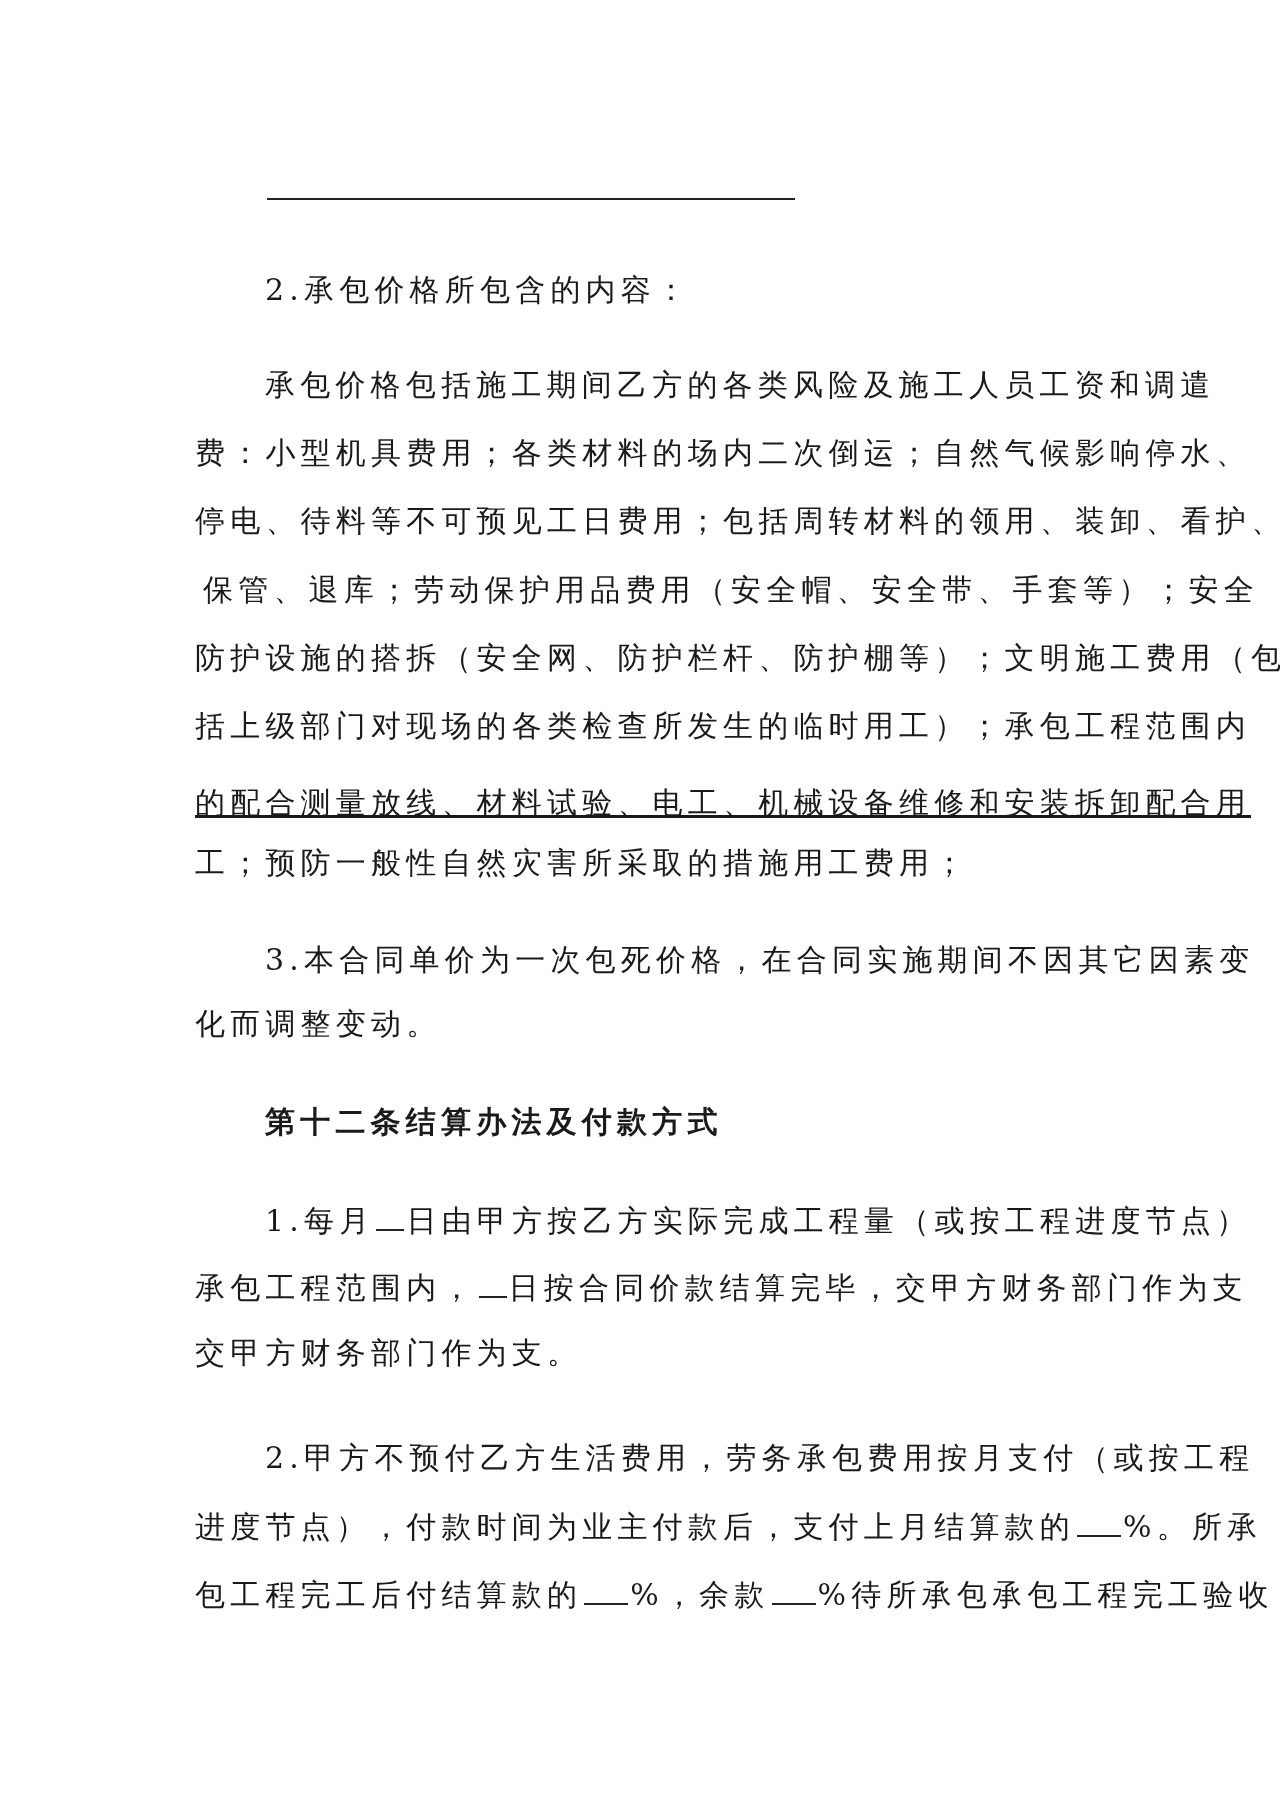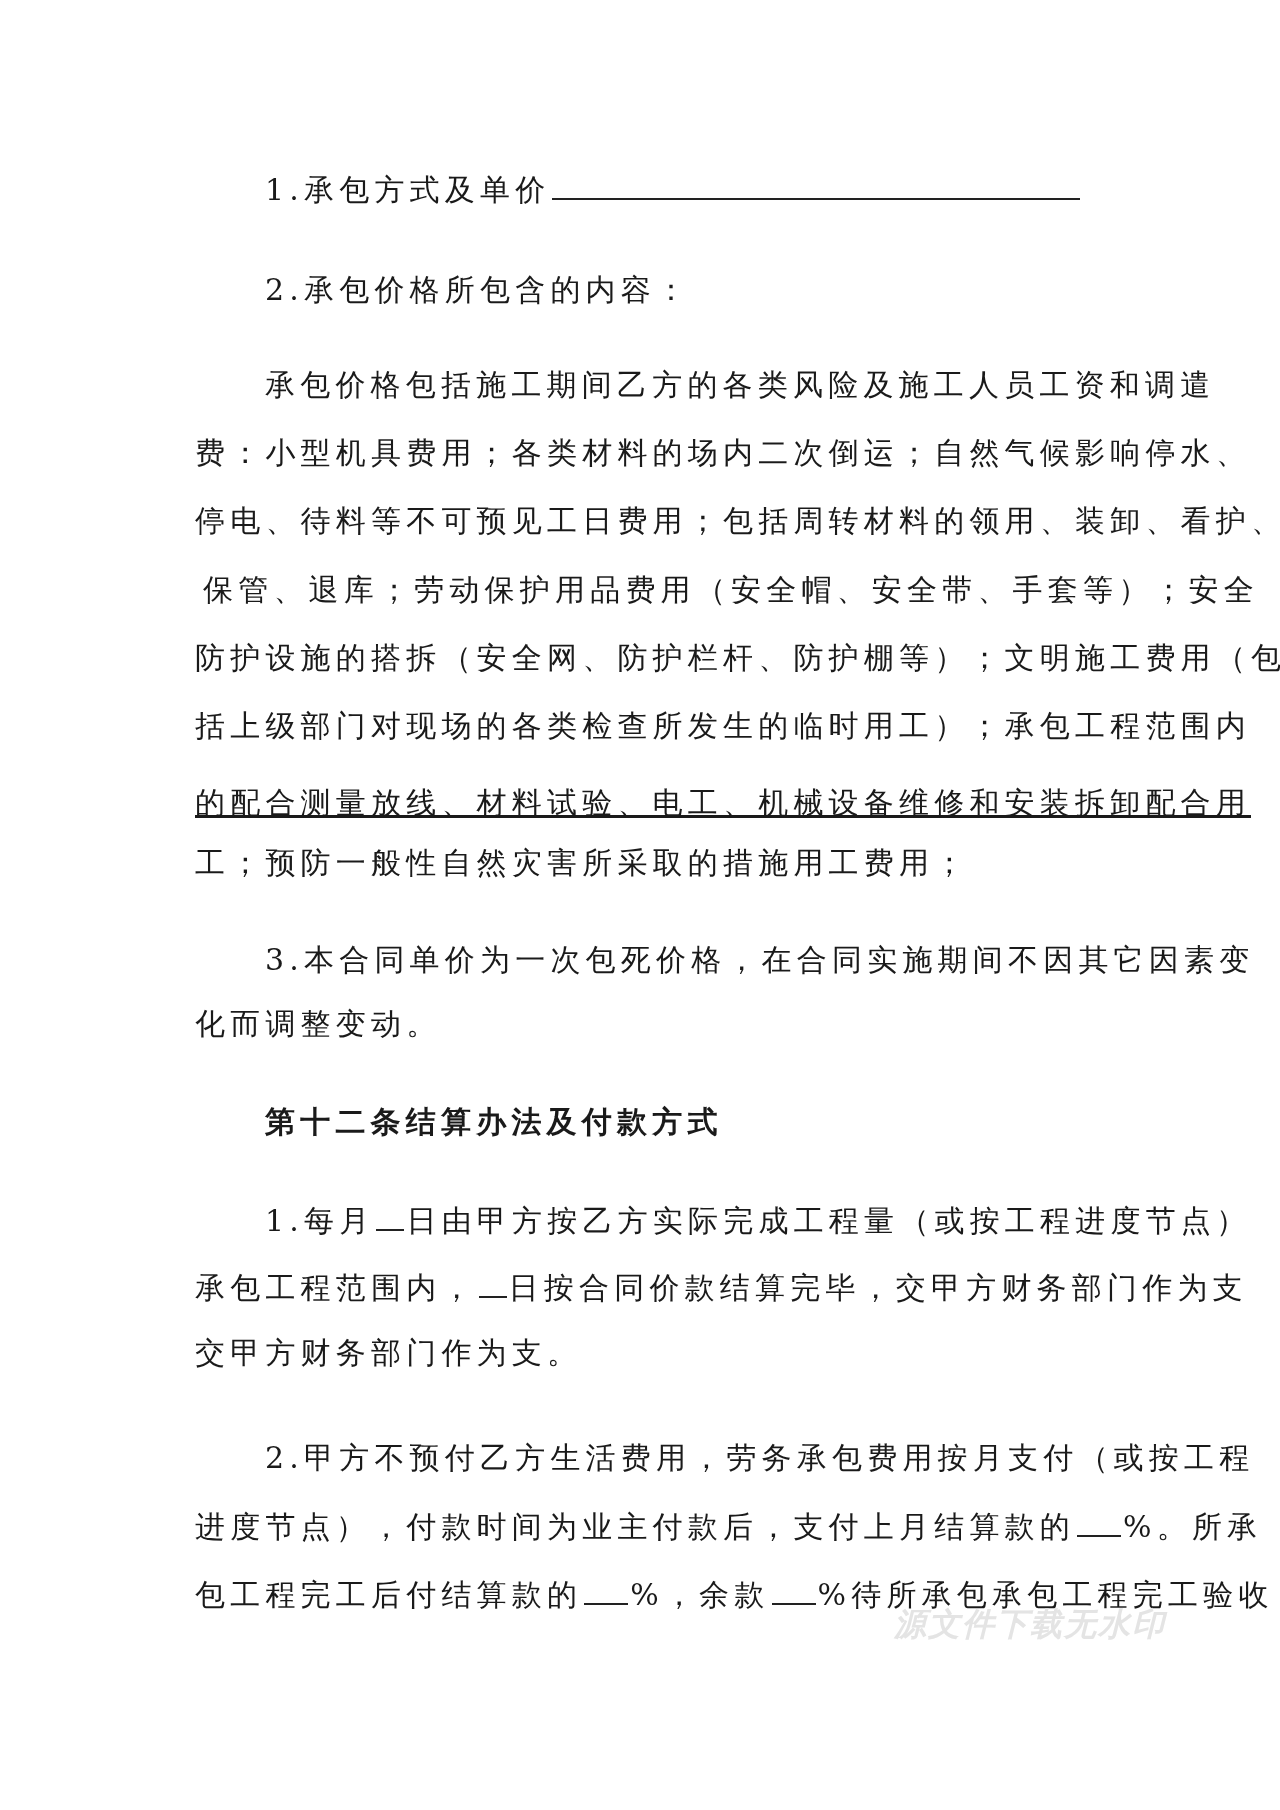--- a/index.html
+++ b/index.html
@@ -16,21 +16,21 @@
                font-weight: bold; font-style: italic; user-select: none; }
   .wm-main { font-size: 64px; line-height: 68px; letter-spacing: 4px; }
   .wm-sub { font-size: 32px; line-height: 40px; letter-spacing: 2px; margin-top: 14px; }
 </style>
 </head>
 <body>
 
 <div class="page">
 
   <div class="line indent" style="top:168px;">
-    <span>1.承包方式及单价</span><span class="blank" style="width:528px;"></span>
+    <span class="blank" style="width:528px;"></span>
   </div>
 
   <div class="line indent" style="top:270px;">2.承包价格所包含的内容：</div>
 
   <div class="line indent" style="top:365px;">承包价格包括施工期间乙方的各类风险及施工人员工资和调遣</div>
   <div class="line" style="top:433px;">费：小型机具费用；各类材料的场内二次倒运；自然气候影响停水、</div>
   <div class="line" style="top:501px;">停电、待料等不可预见工日费用；包括周转材料的领用、装卸、看护、</div>
   <div class="line" style="top:570px;margin-left:8px;">保管、退库；劳动保护用品费用（安全帽、安全带、手套等）；安全</div>
   <div class="line" style="top:638px;">防护设施的搭拆（安全网、防护栏杆、防护棚等）；文明施工费用（包</div>
   <div class="line" style="top:706px;">括上级部门对现场的各类检查所发生的临时用工）；承包工程范围内</div>
@@ -53,14 +53,13 @@
   <div class="line indent" style="top:1438px;">2.甲方不预付乙方生活费用，劳务承包费用按月支付（或按工程</div>
   <div class="line" style="top:1505px;">
     <span>进度节点），付款时间为业主付款后，支付上月结算款的</span><span class="blank" style="width:44px;"></span><span>%。所承</span>
   </div>
   <div class="line" style="top:1573px;">
     <span>包工程完工后付结算款的</span><span class="blank" style="width:44px;"></span><span>%，余款</span><span class="blank" style="width:44px;"></span><span>%待所承包承包工程完工验收</span>
   </div>
 </div>
 
 <div class="watermark">
-  <div class="wm-sub">源文件下载无水印</div>
 </div>
 
 </body></html>

